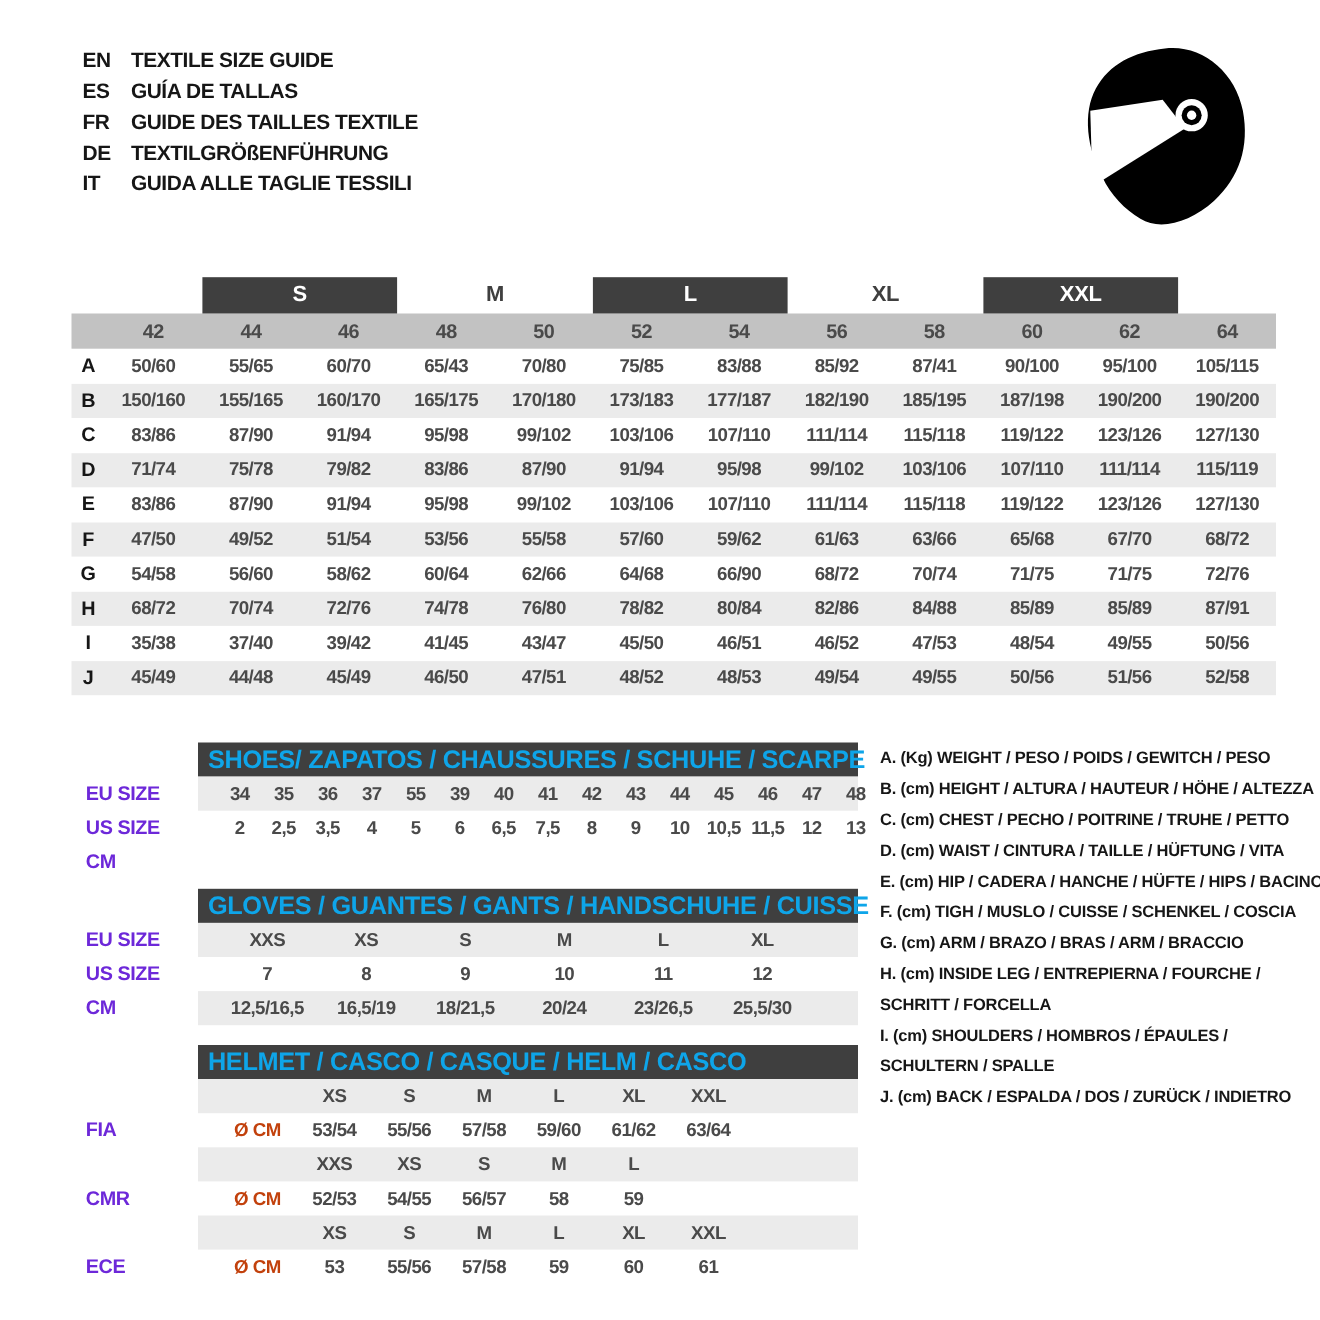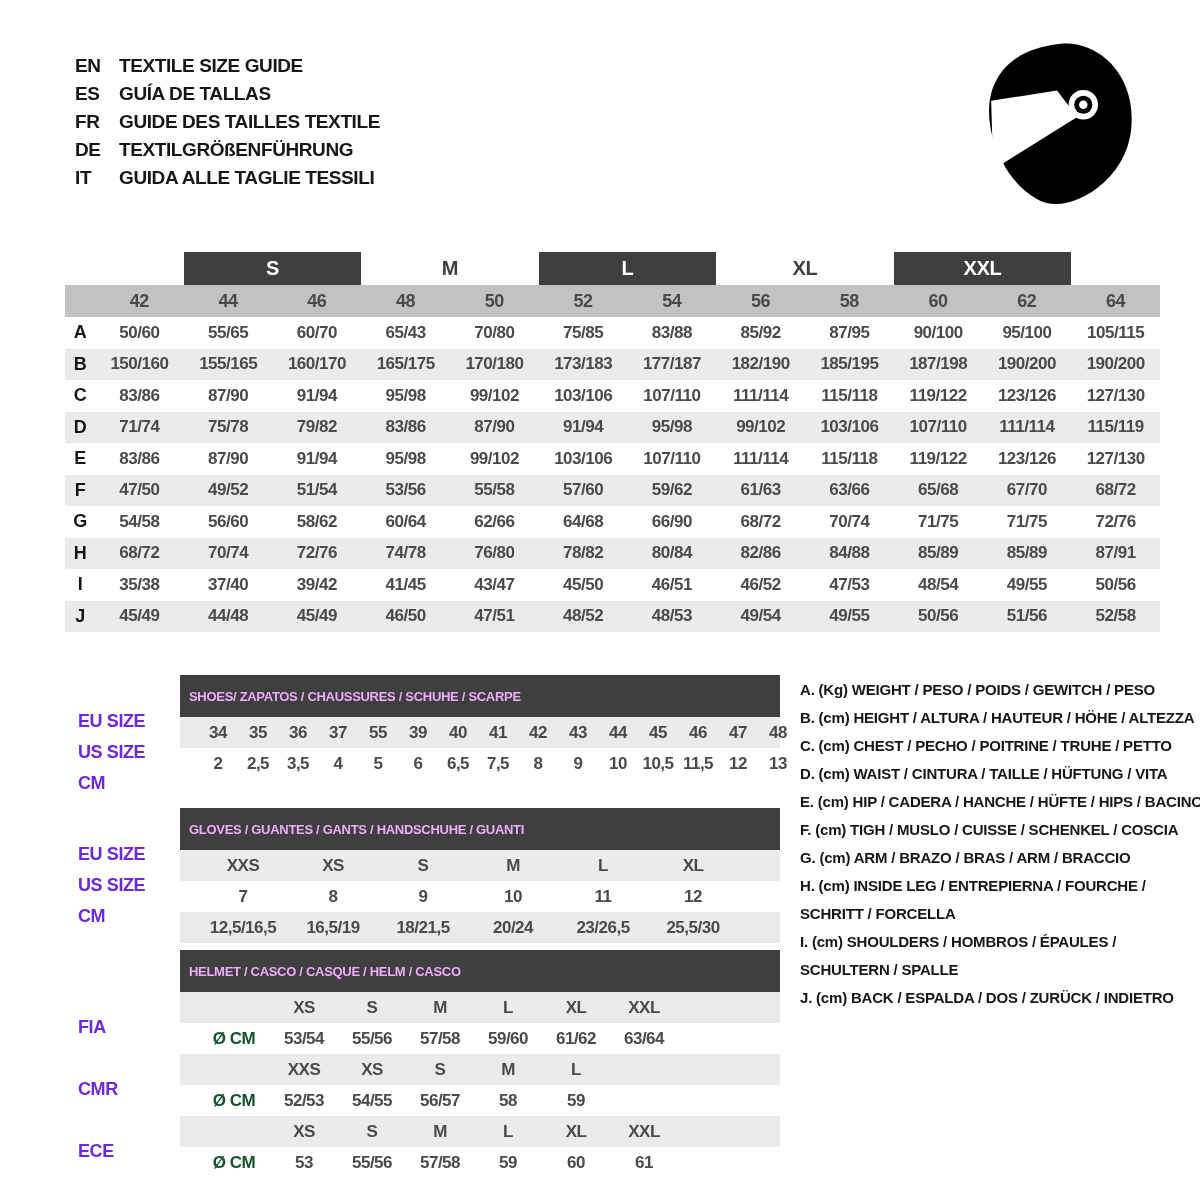--- a/index.html
+++ b/index.html
@@ -1,20 +1,20 @@
 <!DOCTYPE html>
 <html><head>
 <meta charset="utf-8">
 <style>
   html,body{margin:0;padding:0;background:#fff;}
   .sheet{position:relative;width:1200px;height:1200px;background:#ffffff;overflow:hidden;
          font-family:"Liberation Sans","DejaVu Sans",sans-serif;font-weight:700;}
 
   
-  #lang-header{position:absolute;left:75px;top:52px;display:grid;
+  #lang-header{position:absolute;left:75px;top:42px;display:grid;
                grid-template-columns:44px auto;grid-auto-rows:28px;align-items:center;}
   .lang-code,.lang-title{font-size:19px;color:#161616;letter-spacing:-0.4px;white-space:nowrap;}
 
   
   #helmet-icon{position:absolute;left:978px;top:36px;}
 
   
   #main-size-table{position:absolute;left:65px;top:252px;width:1095px;}
   .group-row{display:grid;grid-template-columns:30px repeat(12,1fr);height:33px;}
   .group-label{display:flex;align-items:center;justify-content:center;
@@ -28,28 +28,28 @@
   .band-row .cell{font-size:18px;}
   .row-letter{color:#161616;font-size:18px;}
 
   
   .sub-section{position:absolute;left:60px;display:grid;grid-template-columns:120px 600px;}
   #shoes-section{top:675px;}
   #gloves-section{top:808px;}
   #helmet-section{top:950px;}
   .labels-col .sub-label{height:31px;display:flex;align-items:center;padding-left:18px;
                          font-size:18px;color:#6d28d9;letter-spacing:-0.4px;}
-  .table-col .sub-bar{height:42px;background:#3f3f3f;color:#f0abfc;display:flex;align-items:center;
-                      padding-left:9px;font-size:13px;letter-spacing:-0.3px;white-space:nowrap;}
+  .table-col .sub-bar{height:31px;background:#3f3f3f;color:#0ea5e9;display:flex;align-items:center;
+                      padding-left:9px;font-size:23px;letter-spacing:-0.3px;white-space:nowrap;}
   .sub-row{height:31px;display:grid;padding-left:18px;}
   .stripe2{background:#ebebeb;}
   .shoes-grid{grid-template-columns:repeat(15,40px);}
   .gloves-grid{grid-template-columns:repeat(6,90px) 1fr;}
   .helmet-grid{grid-template-columns:72px repeat(6,68px) 1fr;}
-  .unit-cell{color:#14532d;}
+  .unit-cell{color:#c2410c;}
 
   
   #legend{position:absolute;left:800px;top:676px;width:406px;}
   .legend-item{font-size:15px;line-height:28px;color:#161616;letter-spacing:-0.2px;}
 </style>
 </head>
 <body>
 
 <div class="sheet">
 
@@ -101,21 +101,21 @@
       <div class="data-row">
         <div class="cell row-letter">A</div>
         <div class="cell">50/60</div>
         <div class="cell">55/65</div>
         <div class="cell">60/70</div>
         <div class="cell">65/43</div>
         <div class="cell">70/80</div>
         <div class="cell">75/85</div>
         <div class="cell">83/88</div>
         <div class="cell">85/92</div>
-        <div class="cell">87/95</div>
+        <div class="cell">87/41</div>
         <div class="cell">90/100</div>
         <div class="cell">95/100</div>
         <div class="cell">105/115</div>
       </div>
       <div class="data-row stripe">
         <div class="cell row-letter">B</div>
         <div class="cell">150/160</div>
         <div class="cell">155/165</div>
         <div class="cell">160/170</div>
         <div class="cell">165/175</div>
@@ -296,21 +296,21 @@
       </div>
     </div>
   <div id="gloves-section" class="sub-section">
       <div class="labels-col">
         <div class="sub-label"></div>
         <div class="sub-label">EU SIZE</div>
         <div class="sub-label">US SIZE</div>
         <div class="sub-label">CM</div>
       </div>
       <div class="table-col">
-        <div class="sub-bar">GLOVES / GUANTES / GANTS / HANDSCHUHE / GUANTI</div>
+        <div class="sub-bar">GLOVES / GUANTES / GANTS / HANDSCHUHE / CUISSE</div>
         <div class="sub-row gloves-grid stripe2">
           <div class="cell">XXS</div>
           <div class="cell">XS</div>
           <div class="cell">S</div>
           <div class="cell">M</div>
           <div class="cell">L</div>
           <div class="cell">XL</div>
         </div>
         <div class="sub-row gloves-grid">
           <div class="cell">7</div>

